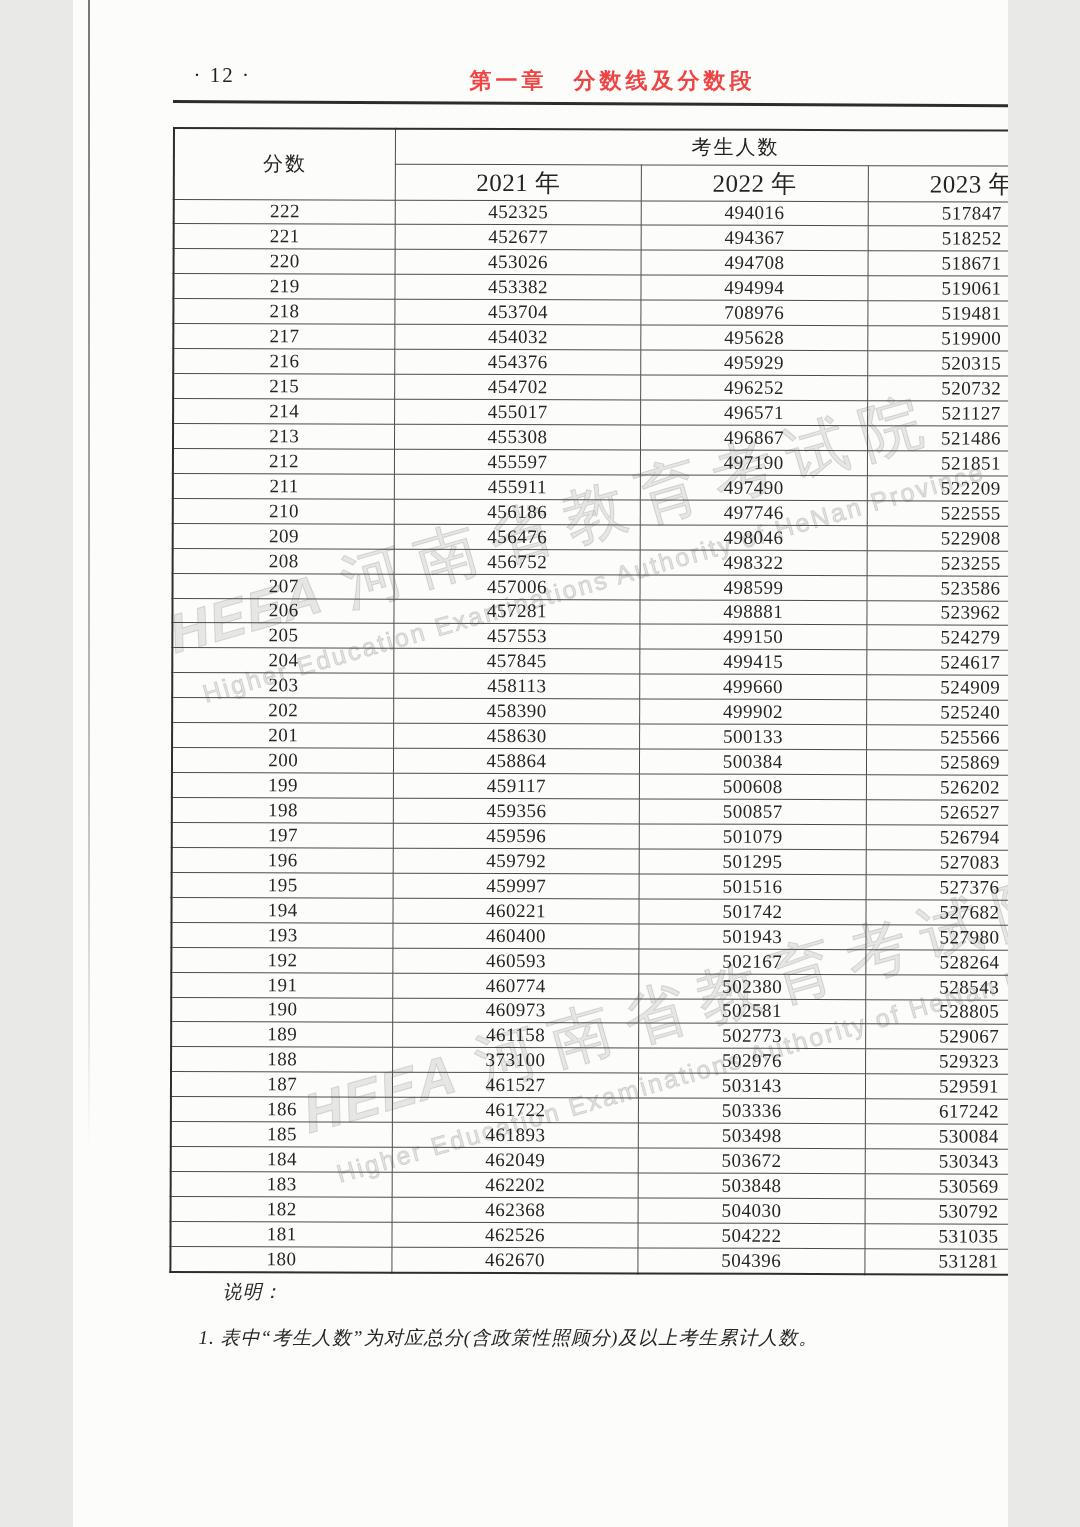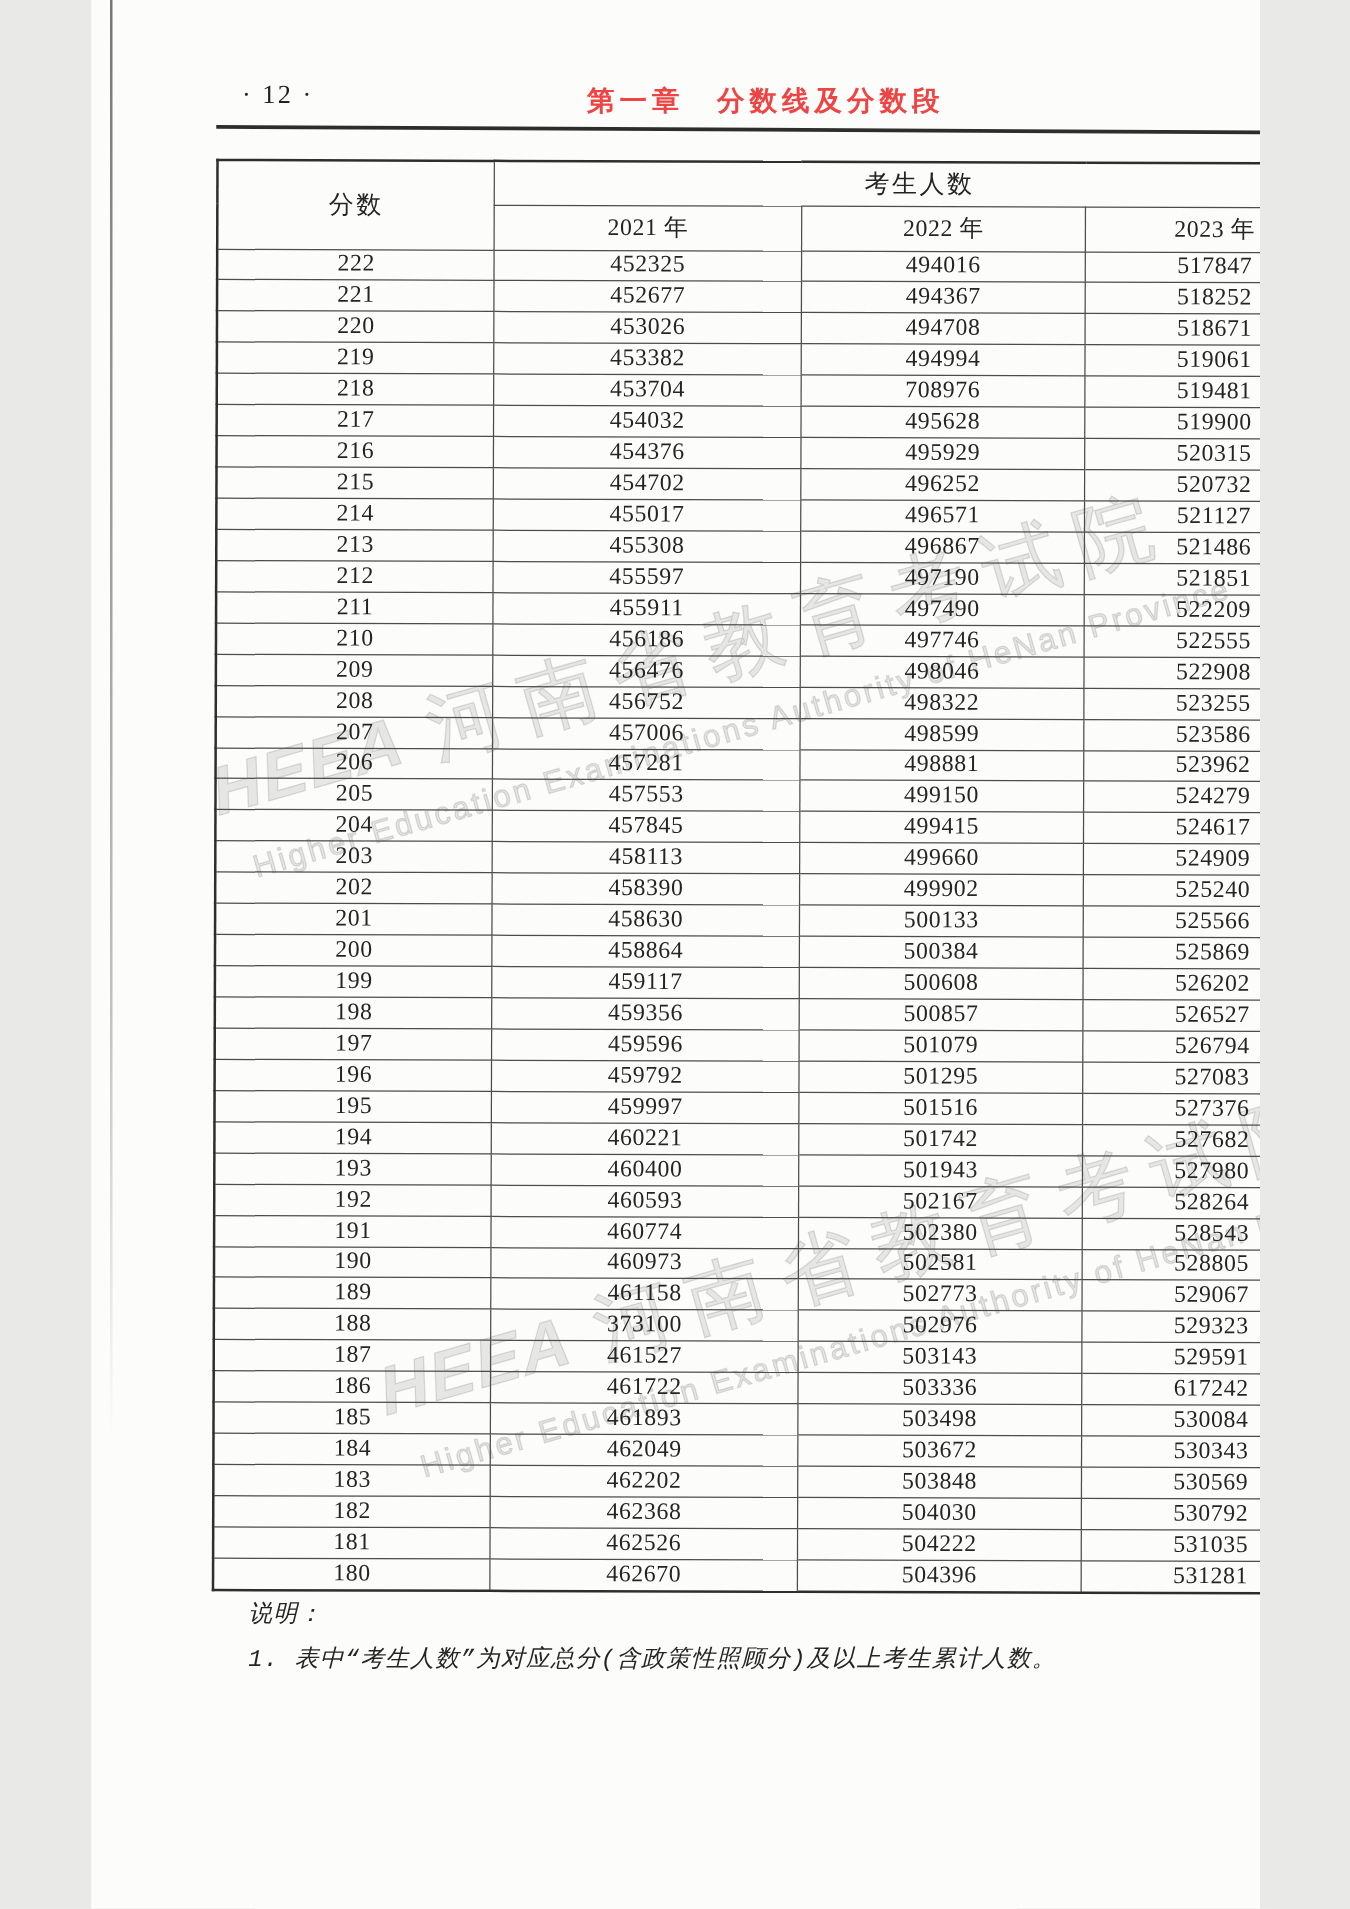--- a/index.html
+++ b/index.html
@@ -56,30 +56,30 @@
     border:2px solid #2e2e2e;
   }
   th, td {
     border:1px solid #4c4c4c; background:transparent;
     text-align:center; vertical-align:middle;
     padding:0; font-weight:normal; color:#242424;
   }
   thead .group-row  { height:35px; }
   thead .year-row   { height:36px; }
   thead th { font-size:20px; letter-spacing:2px; }
-  thead .year-row th { font-size:19px; letter-spacing:0.5px; }
+  thead .year-row th { font-size:25px; letter-spacing:0.5px; }
   tbody td { font-size:19px; letter-spacing:0.5px; }
 
   
   .notes {
     position:absolute; left:126px; top:1280px; z-index:1;
     font-style:italic; font-size:19px; color:#252525; letter-spacing:1px;
   }
-  .notes .notes-heading { line-height:24px; }
-  .notes .note-item { margin-top:12px; line-height:24px;font-family:Liberation Mono, monospace; }
+  .notes .notes-heading { line-height:24px;margin-left:24px; }
+  .notes .note-item { margin-top:22px; line-height:24px; }
 </style>
 </head>
 <body>
 
 <div class="page">
 
   <div class="scanline"></div>
 
   <div class="page-number">· 12 ·</div>
 

